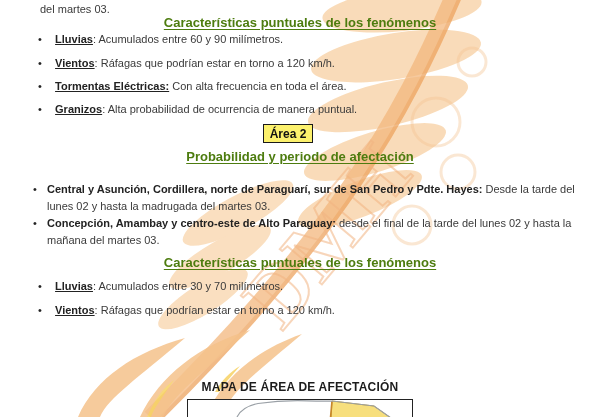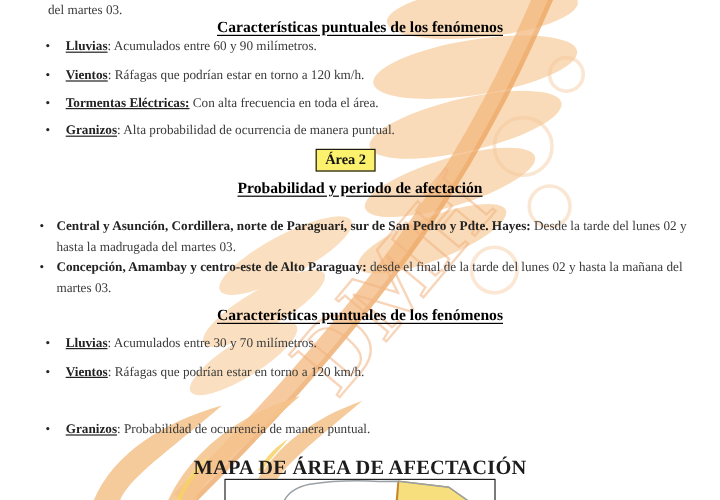--- a/index.html
+++ b/index.html
@@ -2,27 +2,27 @@
 <html><head>
 <meta charset="utf-8">
 <style>
   html,body{margin:0;padding:0;background:#ffffff;}
   .page{
     position:relative; width:600px; height:417px; overflow:hidden;
     background:#ffffff; font-family:"Liberation Sans", sans-serif;
     color:#333333;
   }
   .wm{position:absolute; left:0; top:0; width:600px; height:417px; z-index:0;}
-  .content{position:absolute; left:0; top:0; width:600px; height:370px; z-index:1;font-family:Liberation Serif, serif;}
+  .content{position:absolute; left:0; top:0; width:600px; height:370px; z-index:1;}
 
   .intro{position:absolute; left:40px; top:3px; font-size:11px; color:#3a3a3a;}
 
   .hd{
     position:absolute; left:0; width:600px; text-align:center;
-    font-size:13px; font-weight:bold; color:#000000;
+    font-size:13px; font-weight:bold; color:#4d7c0f;
     text-decoration:underline; text-underline-offset:2px;
   }
   .hd1{top:15px;}
   .hd2{top:149px;}
   .hd3{top:255px;}
 
   .brow{position:absolute; left:38px; font-size:11px; color:#3a3a3a; white-space:nowrap;}
   .brow::before{content:"•"; display:inline-block; width:14px; color:#222;}
   .lbl{font-weight:bold; text-decoration:underline; text-underline-offset:1px; color:#222;}
 
@@ -36,21 +36,21 @@
   .widelist{position:absolute; left:20px; top:181px; width:570px;}
   .wrow{
     position:relative; padding-left:27px; font-size:11px; line-height:17px;
     color:#3a3a3a; margin-bottom:0px;
   }
   .wrow::before{content:"•"; position:absolute; left:13px; top:0; color:#222;}
   .wbold{font-weight:bold; color:#222;}
 
   .maptitle{
     position:absolute; left:0; top:380px; width:600px; text-align:center;
-    font-size:17px; font-weight:bold; color:#1c1c1c; letter-spacing:.2px;
+    font-size:12px; font-weight:bold; color:#1c1c1c; letter-spacing:.2px;
   }
   .mapbox{
     position:absolute; left:187px; top:399px; width:224px; height:100px;
     border:1.6px solid #222; background:#fff;
   }
 </style>
 </head>
 <body>
 
 <div class="page">
@@ -121,23 +121,20 @@
     </div>
 
     <div class="hd hd3">Características puntuales de los fenómenos</div>
 
     <div class="brow" style="top:280px">
       <span class="lbl">Lluvias</span><span>: Acumulados entre 30 y 70 milímetros.</span>
     </div>
     <div class="brow" style="top:304px">
       <span class="lbl">Vientos</span><span>: Ráfagas que podrían estar en torno a 120 km/h.</span>
     </div>
-    <div class="brow" style="top:352px">
-      <span class="lbl">Granizos</span><span>: Probabilidad de ocurrencia de manera puntual.</span>
-    </div>
 
     <div class="maptitle">MAPA DE ÁREA DE AFECTACIÓN</div>
 
     <div class="mapbox">
       <svg width="224" height="100" viewBox="0 0 224 100" aria-hidden="true">
         <polygon points="144,1 186,6 203,18 208,60 141,60" fill="#F7DF7D" stroke="#CAA235" stroke-width="1"></polygon>
         <path d="M 144 1 L 141 34" stroke="#C7862B" stroke-width="1.6" fill="none"></path>
         <path d="M 49 17 C 52 11, 58 6, 70 3.5 C 88 0.8, 112 0.2, 128 1.2 L 144 1 L 186 6 L 203 18" fill="none" stroke="#9AA0A6" stroke-width="1.2"></path>
       </svg>
     </div>

